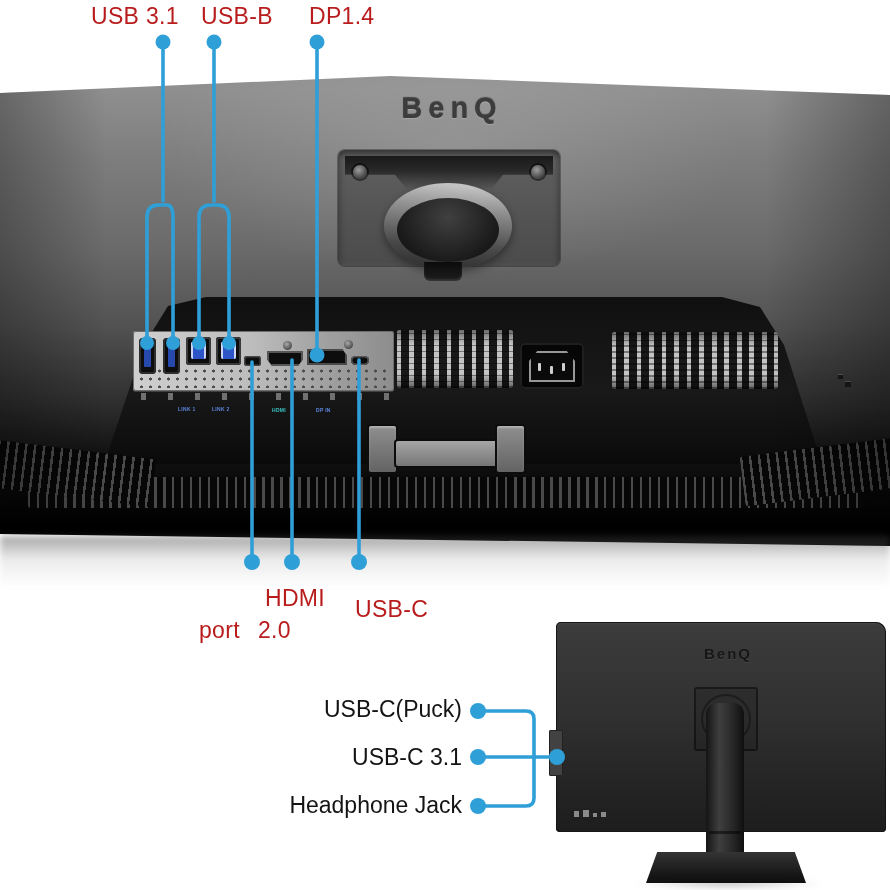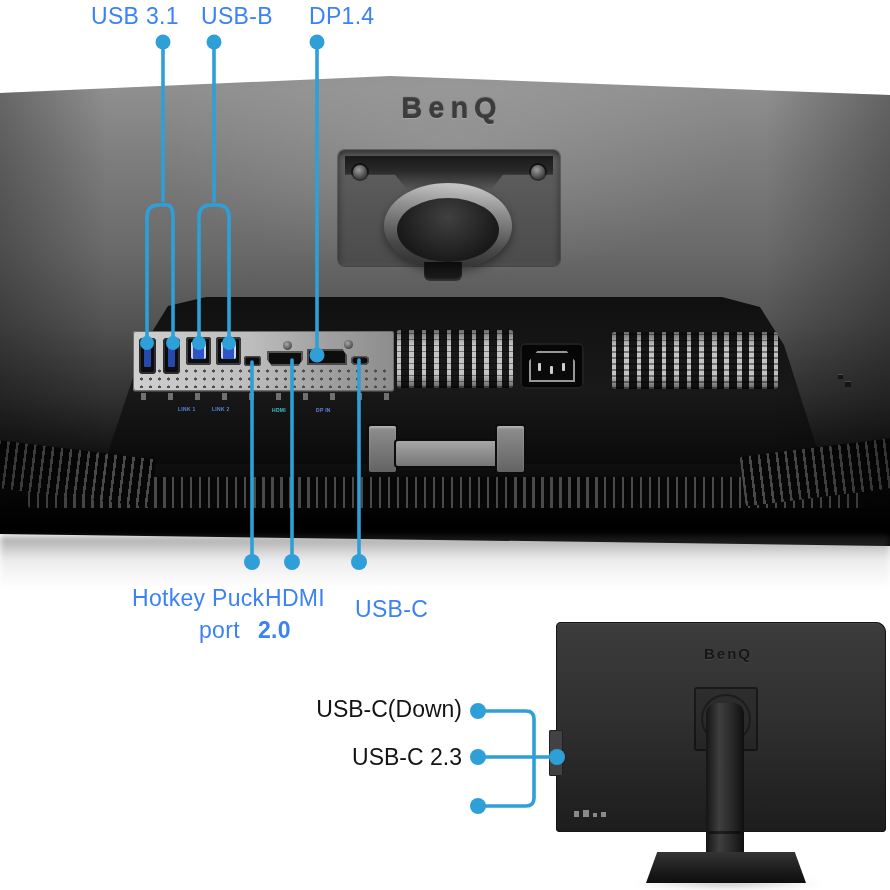--- a/index.html
+++ b/index.html
@@ -84,21 +84,21 @@
     background:linear-gradient(180deg,#a6a6a6,#767676);box-shadow:0 0 0 2px #0c0c0c;}
 
   .grille{position:absolute;border-radius:3px;background:#070707;
     background-image:repeating-linear-gradient(90deg,#4a4a4a 0 2.5px,#070707 2.5px 9px);}
   .kmark{position:absolute;background:#1a1a1a;box-shadow:inset 0 1px 0 rgba(255,255,255,.3);}
 
   .floor-shadow{position:absolute;left:0;top:536px;width:890px;height:52px;filter:blur(3px);
     background:linear-gradient(180deg,rgba(60,60,60,.45),rgba(150,150,150,.18) 45%,rgba(255,255,255,0));}
 
   
-  .lbl{position:absolute;font-size:23px;color:#3b82f6;letter-spacing:.3px;white-space:nowrap;}
+  .lbl{position:absolute;font-size:23px;color:#b91c1c;letter-spacing:.3px;white-space:nowrap;}
   .lbl-right{position:absolute;right:428px;text-align:right;font-size:23px;color:#141414;white-space:nowrap;}
 
   
   .sm-body{position:absolute;left:556px;top:622px;width:330px;height:210px;border-radius:5px 10px 4px 4px;
     background:linear-gradient(180deg,#3c3c3c,#303030 45%,#242424 78%,#1d1d1d);
     box-shadow:inset 0 0 0 1px #161616,inset 0 2px 2px rgba(255,255,255,.06);}
   .sm-logo{position:absolute;left:686px;top:645px;width:84px;text-align:center;font-size:15px;font-weight:bold;
     letter-spacing:2px;color:#161616;text-shadow:0 1px 0 rgba(255,255,255,.07);}
   .sm-vesa{position:absolute;left:694px;top:687px;width:64px;height:64px;border:2px solid rgba(0,0,0,.45);
     background:rgba(0,0,0,.1);border-radius:3px;}
@@ -179,28 +179,28 @@
     <div class="kmark" style="left:838px;top:374px;width:5px;height:5px;"></div>
     <div class="kmark" style="left:845px;top:381px;width:6px;height:6px;"></div>
   </div>
 
   <div class="floor-shadow"></div>
 
   <span class="lbl" style="left:91px;top:3px;">USB 3.1</span>
   <span class="lbl" style="left:201px;top:3px;">USB-B</span>
   <span class="lbl" style="left:309px;top:3px;">DP1.4</span>
 
-  <span class="lbl" style="left:132px;top:585px;">Hotkey Puck</span>
   <span class="lbl" style="left:199px;top:617px;">port</span>
   <span class="lbl" style="left:265px;top:585px;">HDMI</span>
-  <span class="lbl" style="left:258px;top:617px;font-weight:bold;">2.0</span>
+  <span class="lbl" style="left:258px;top:617px;">2.0</span>
   <span class="lbl" style="left:355px;top:596px;">USB-C</span>
 
-  <span class="lbl-right" style="top:696px;">USB-C(Down)</span>
-  <span class="lbl-right" style="top:744px;">USB-C 2.3</span>
+  <span class="lbl-right" style="top:696px;">USB-C(Puck)</span>
+  <span class="lbl-right" style="top:744px;">USB-C 3.1</span>
+  <span class="lbl-right" style="top:792px;">Headphone Jack</span>
 
   <div class="sm-body"></div>
   <div class="sm-logo">BenQ</div>
   <div class="sm-vesa"></div>
   <div class="sm-notch"></div>
   <div class="sm-marks">
     <i style="width:5px;height:6px;"></i>
     <i style="width:6px;height:7px;"></i>
     <i style="width:4px;height:4px;"></i>
     <i style="width:5px;height:5px;"></i>

